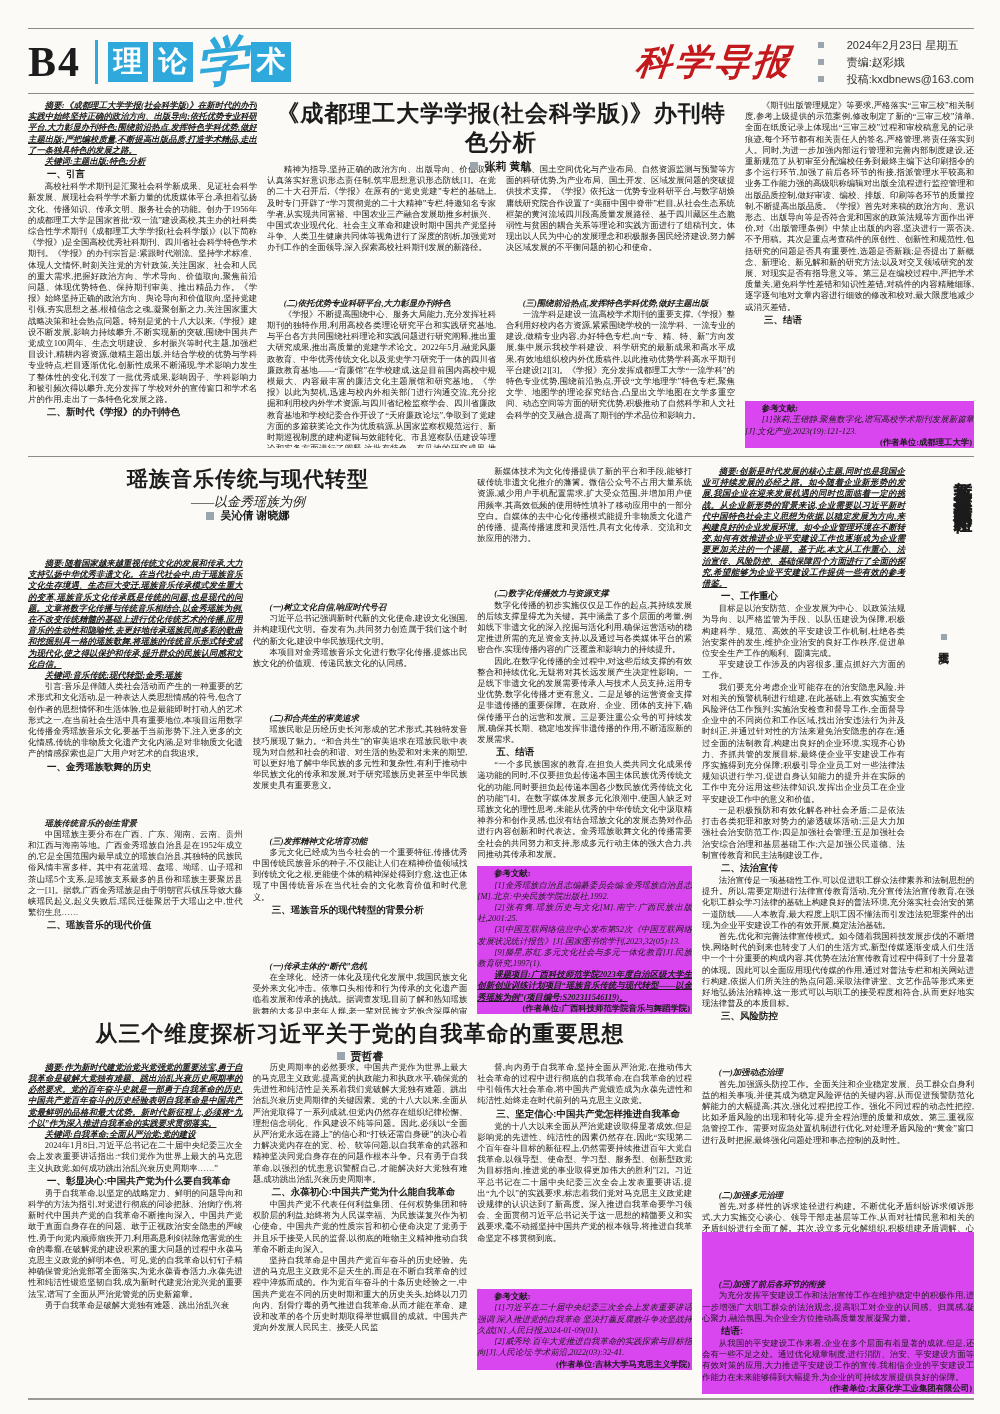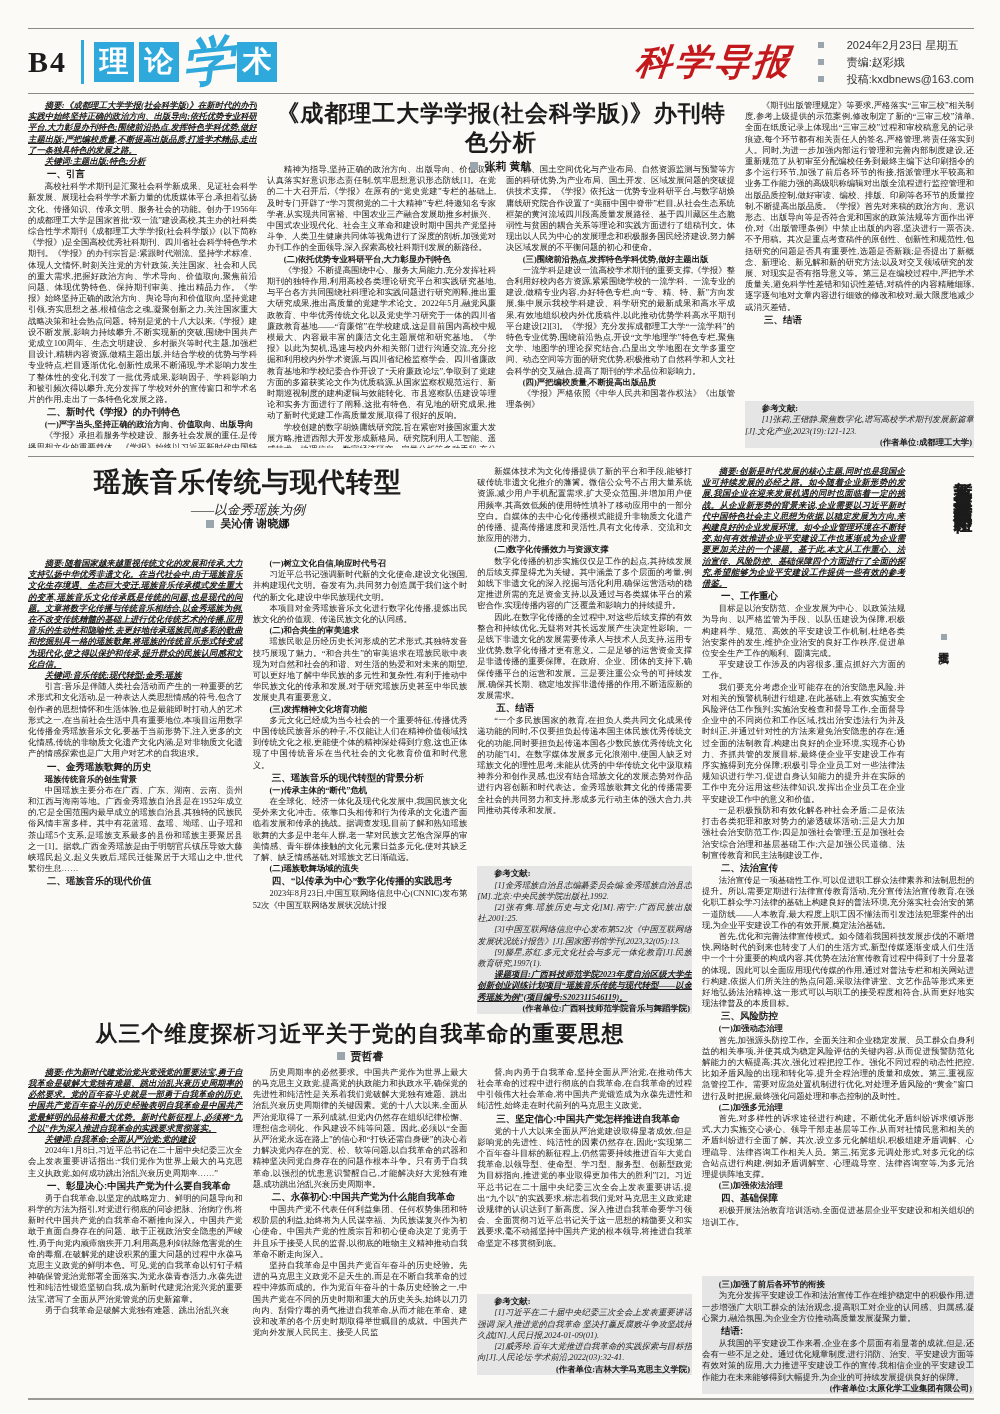--- a/index.html
+++ b/index.html
@@ -1,21 +1,21 @@
 <!DOCTYPE html>
 <html><head>
 <meta charset="utf-8">
 <style>
   html,body{margin:0;padding:0;background:#e8e6e0;}
   .page{position:relative;width:1000px;height:1414px;background:#fbfaf6;margin:0 auto;
         font-family:"Liberation Serif","DejaVu Serif",serif;color:#1c1c1c;overflow:hidden;}
   .rule{position:absolute;left:28px;right:26px;height:0;border-top:1px solid #8b8b86;}
   
   .hdr{position:absolute;left:28px;right:26px;top:34px;height:56px;display:flex;align-items:center;}
-  .pageno{font-size:30px;font-weight:bold;letter-spacing:2px;line-height:1;text-align:center;}
+  .pageno{font-size:42px;font-weight:bold;letter-spacing:2px;line-height:1;text-align:center;}
   .hdr-div{width:3px;height:44px;background:#2fa9dc;margin:0 10px 0 14px;}
   .tiles{display:flex;align-items:center;gap:5px;}
   .tile{width:40px;height:40px;background:#2fa9dc;color:#fff;font-weight:bold;font-size:29px;
         display:flex;align-items:center;justify-content:center;font-family:"Liberation Sans","DejaVu Sans",sans-serif;}
   .tile-art{background:none;color:#2fa9dc;font-size:52px;font-style:italic;width:48px;
             transform:rotate(-6deg);font-family:"Liberation Serif",serif;}
   .masthead{margin-left:auto;margin-right:26px;color:#c3181c;font-size:36px;font-weight:bold;
             font-style:italic;transform:skewX(-6deg);letter-spacing:3px;white-space:nowrap;}
   .hdrinfo{font-family:"Liberation Sans","DejaVu Sans",sans-serif;font-size:11px;line-height:17px;color:#333;}
   .hdrinfo .ln{display:flex;align-items:center;gap:23px;white-space:nowrap;}
@@ -23,51 +23,51 @@
   .sq-s{width:6px;height:6px;}
   
   .art{position:absolute;font-size:8.4px;line-height:11.2px;text-align:justify;overflow:hidden;}
   .cols{display:flex;gap:10px;height:100%;}
   .col{flex:1 1 0;overflow:hidden;}
   .col.rel{position:relative;}
   .blk{margin:0;}
   .b-p,.b-abs,.b-kw,.b-refh,.b-ref,.b-proj,.b-h2,.b-h3{text-indent:2em;}
   .b-abs,.b-kw,.b-proj{font-weight:bold;font-style:italic;text-decoration:underline;}
   .b-h2{font-weight:bold;font-size:9.5px;line-height:14px;font-family:"Liberation Sans","DejaVu Sans",sans-serif;text-align:left;}
-  .b-h3{font-weight:bold;}
+  .b-h3{font-weight:bold;font-style:italic;margin-top:44px;}
   .b-refh{font-weight:bold;}
   .b-ref{font-style:italic;}
   .b-sig{text-align:right;font-weight:bold;padding-right:2px;}
-  .tail{position:absolute;left:0;right:0;bottom:0;background:#e5e5e5;padding-top:2px;}
+  .tail{position:absolute;left:0;right:0;bottom:0;background:#d946ef;padding-top:2px;}
   .headline{text-align:center;}
   .headline .t{font-weight:bold;letter-spacing:1px;line-height:1.25;}
   .byline{display:flex;align-items:center;justify-content:center;gap:6px;
           font-family:"Liberation Sans","DejaVu Sans",sans-serif;font-size:11px;font-weight:bold;margin-top:3px;}
   
   .a1{left:28px;right:26px;top:100px;height:348px;}
   .a1 .overlay{position:absolute;left:240px;width:466px;top:0;height:58px;background:#fbfaf6;}
   .a1 .overlay .t{font-size:23px;}
   .a1 .col.pt{padding-top:64px;box-sizing:border-box;}
   
   .a2{left:28px;width:664px;top:466px;height:548px;}
   .a2 .overlay{position:absolute;left:0;width:440px;top:0;height:88px;background:#fbfaf6;}
-  .a2 .overlay .t{font-size:27px;}
+  .a2 .overlay .t{font-size:21px;}
   .a2 .overlay .sub{font-size:13px;font-style:italic;margin-top:4px;}
   .a2 .col.pt{padding-top:92px;box-sizing:border-box;}
   
   .a3{left:702px;width:272px;top:466px;height:928px;}
   .a3-float{float:right;width:62px;height:380px;margin-left:7px;display:flex;justify-content:flex-end;gap:3px;}
   .vtitle{writing-mode:vertical-rl;font-size:19px;font-weight:bold;letter-spacing:2px;line-height:1.15;}
   .vbyl{writing-mode:vertical-rl;font-size:10.5px;font-weight:bold;margin-top:168px;
         font-family:"Liberation Sans","DejaVu Sans",sans-serif;display:flex;align-items:center;gap:4px;}
   .a3 .tail{padding-top:3px;}
   
   .a4{left:28px;width:664px;top:1020px;height:374px;}
   .a4 .headline .t{font-size:22px;}
-  .a4 .cols{height:308px;margin-top:5px;}
+  .a4 .cols{height:308px;}
 </style>
 </head>
 <body>
 
 <div class="page">
 
   <div class="rule" style="top:28px;"></div>
   <div class="rule" style="top:93px;"></div>
 
   <div class="hdr">

